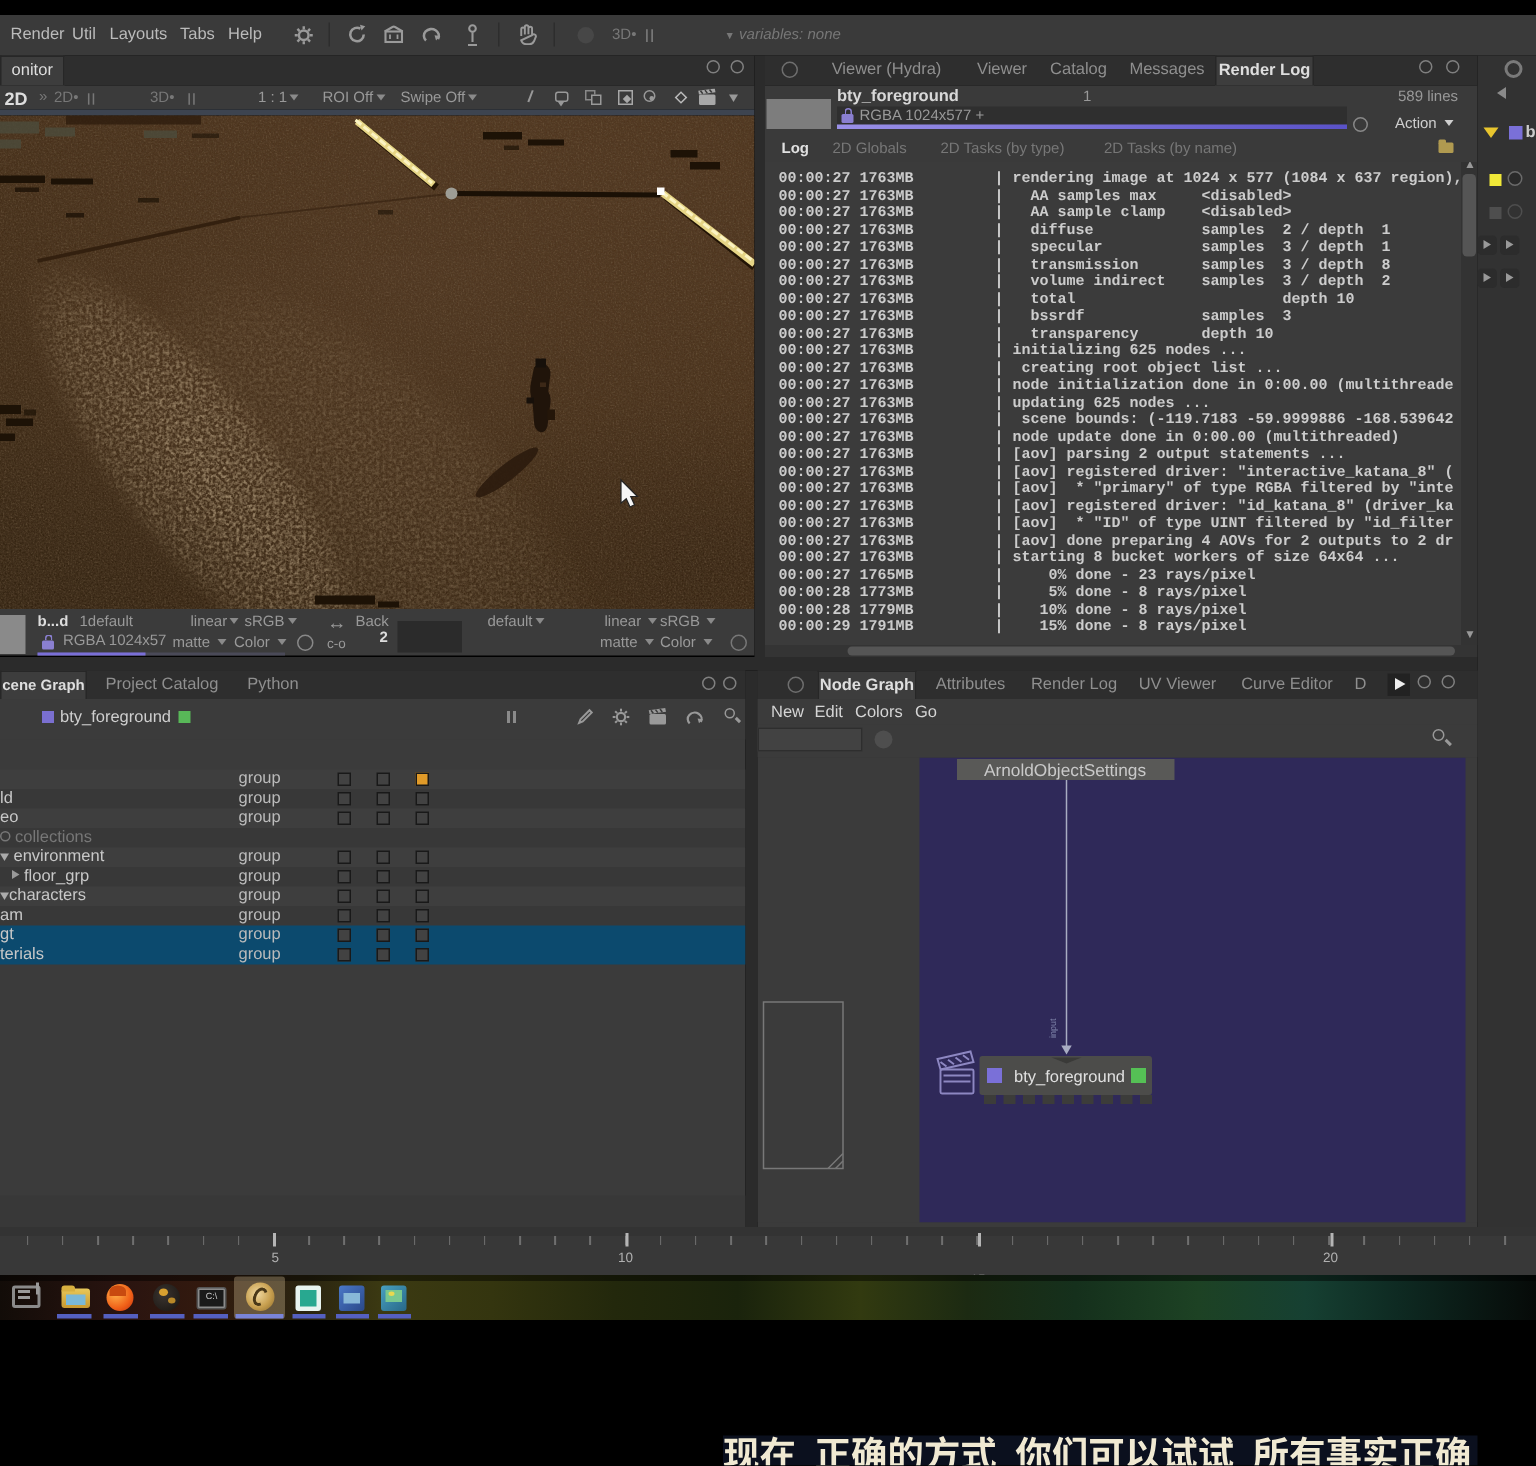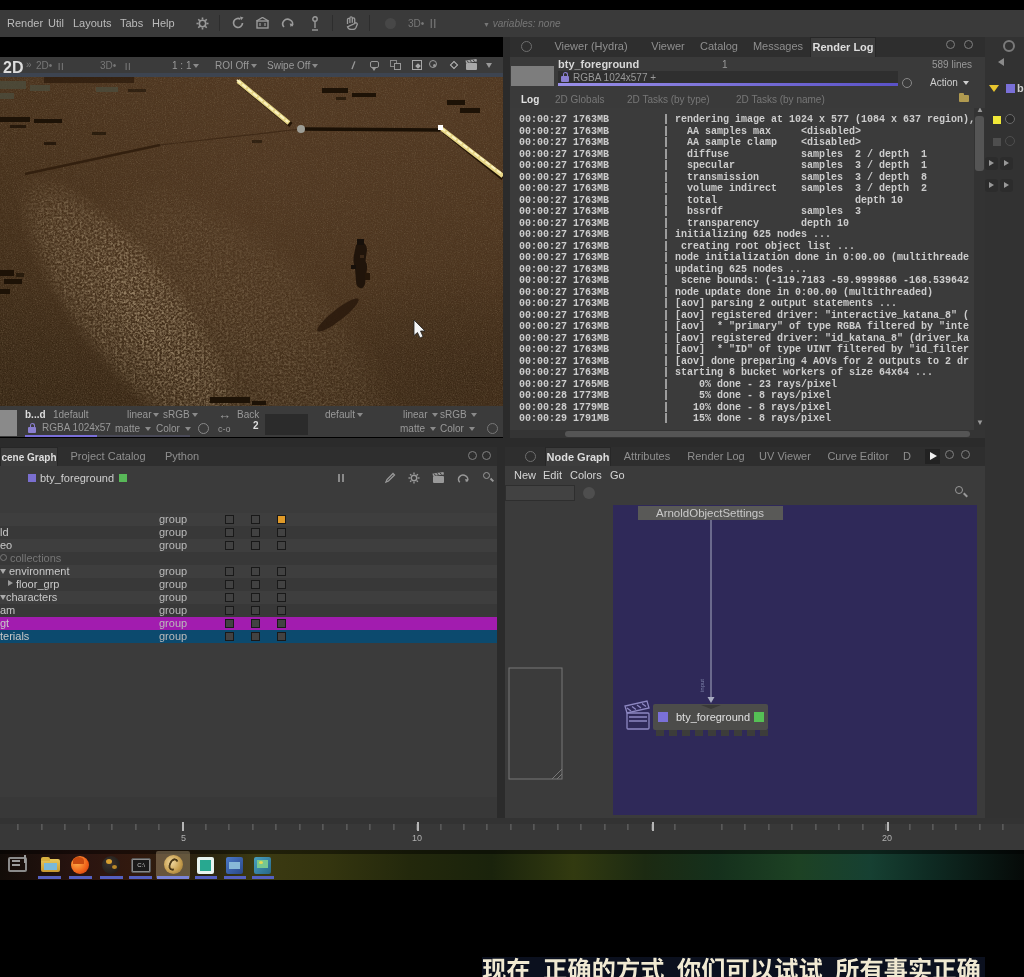--- a/index.html
+++ b/index.html
@@ -64,22 +64,27 @@
  <svg class="abs" style="left:345px;top:6px" width="13" height="14" viewBox="0 0 13 14">
         <path d="M2.5 8 V3.5 a1.2 1.2 0 0 1 2.4 0 V7 M4.9 6.5 V2 a1.2 1.2 0 0 1 2.4 0 V6.5 M7.3 6.8 V3 a1.2 1.2 0 0 1 2.4 0 V7.5 M9.7 7.5 a1.4 1.4 0 0 1 2.6 0.8 L11 11.5 a3.5 3.5 0 0 1 -3.4 2 H6 a3.8 3.8 0 0 1 -3.5 -2.6 Z" fill="none" stroke="#9a9a9a" stroke-width="1.3"></path>
       </svg>
  <div class="abs" style="left:369px;top:5px;width:1px;height:16px;background:#2d2d2d"></div>
  <div class="abs" style="left:385px;top:8px;width:11px;height:11px;border-radius:50%;background:#474747"></div>
  <div class="abs t10 g7" style="left:408px;top:8px">3D•</div>
  <div class="abs g7" style="left:430px;top:8px;font-weight:bold;font-size:9px;letter-spacing:1px">||</div>
  <div class="abs t10 g7" style="left:483px;top:8px"><span style="font-size:7px">▼</span> <i>variables: none</i></div>
 </div>
 
+<div class="abs" style="left:0;top:37px;width:503px;height:20px;background:#2e2e2e">
+ <div class="tab on" style="left:0;width:43px">onitor</div>
+ <div class="circ" style="left:471px;top:3px"></div>
+ <div class="circ" style="left:487px;top:3px"></div>
+</div>
 <div class="abs" style="left:0;top:57px;width:503px;height:16px;background:#3b3b3b">
- <div class="abs gd" style="left:3px;top:2px;font-size:16px;font-weight:bold">2D</div>
+ <div class="abs gd" style="left:3px;top:2px;font-size:12px;font-weight:bold">2D</div>
  <div class="abs g7 t10" style="left:26px;top:2px">»</div>
  <div class="abs g7 t10" style="left:36px;top:3px">2D•</div>
  <div class="abs g7" style="left:58px;top:4px;font-weight:bold;font-size:8px;letter-spacing:1px">||</div>
  <div class="abs g7 t10" style="left:100px;top:3px">3D•</div>
  <div class="abs g7" style="left:125px;top:4px;font-weight:bold;font-size:8px;letter-spacing:1px">||</div>
  <div class="abs g9 t10" style="left:172px;top:3px">1 : 1<s class="td"></s></div>
  <div class="abs g9 t10" style="left:215px;top:3px">ROI Off<s class="td"></s></div>
  <div class="abs g9 t10" style="left:267px;top:3px">Swipe Off<s class="td"></s></div>
  <div class="abs g9" style="left:352px;top:2px;font-size:11px;font-weight:bold;transform:rotate(10deg)">/</div>
  <div class="abs" style="left:370px;top:4px;width:9px;height:7px;border:1.3px solid #999;border-radius:2px"></div>
@@ -396,21 +401,21 @@
           <div class="cb" style="left:251px;top:2px"></div>
           <div class="cb" style="left:277px;top:2px"></div>
   </div>
   <div class="abs" style="left:0;top:91px;width:497px;height:13px;background:#383838">
    <div class="abs" style="left:0;top:0">am</div>
           <div class="abs gb" style="left:159px;top:0">group</div>
    <div class="cb" style="left:225px;top:2px"></div>
           <div class="cb" style="left:251px;top:2px"></div>
           <div class="cb" style="left:277px;top:2px"></div>
   </div>
-  <div class="abs" style="left:0;top:104px;width:497px;height:13px;background:#a21caf">
+  <div class="abs" style="left:0;top:104px;width:497px;height:13px;background:#0c4a6e">
    <div class="abs" style="left:0;top:0">gt</div>
           <div class="abs gb" style="left:159px;top:0">group</div>
    <div class="cb" style="left:225px;top:2px"></div>
           <div class="cb" style="left:251px;top:2px"></div>
           <div class="cb" style="left:277px;top:2px"></div>
   </div>
   <div class="abs" style="left:0;top:117px;width:497px;height:13px;background:#0c4a6e">
    <div class="abs" style="left:0;top:0">terials</div>
           <div class="abs gb" style="left:159px;top:0">group</div>
    <div class="cb" style="left:225px;top:2px"></div>

